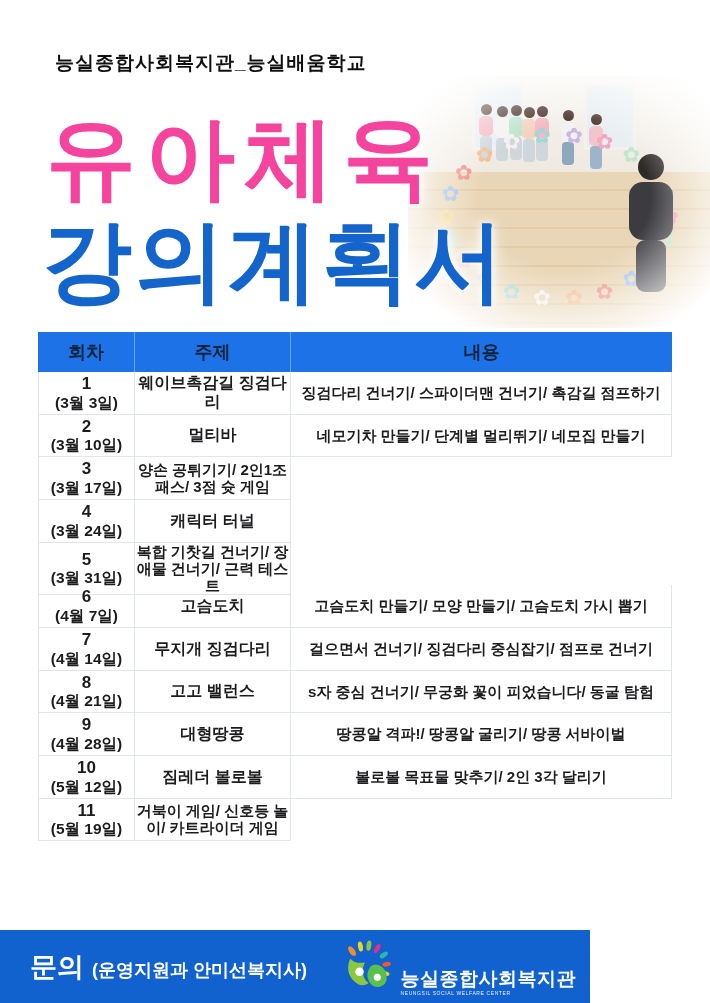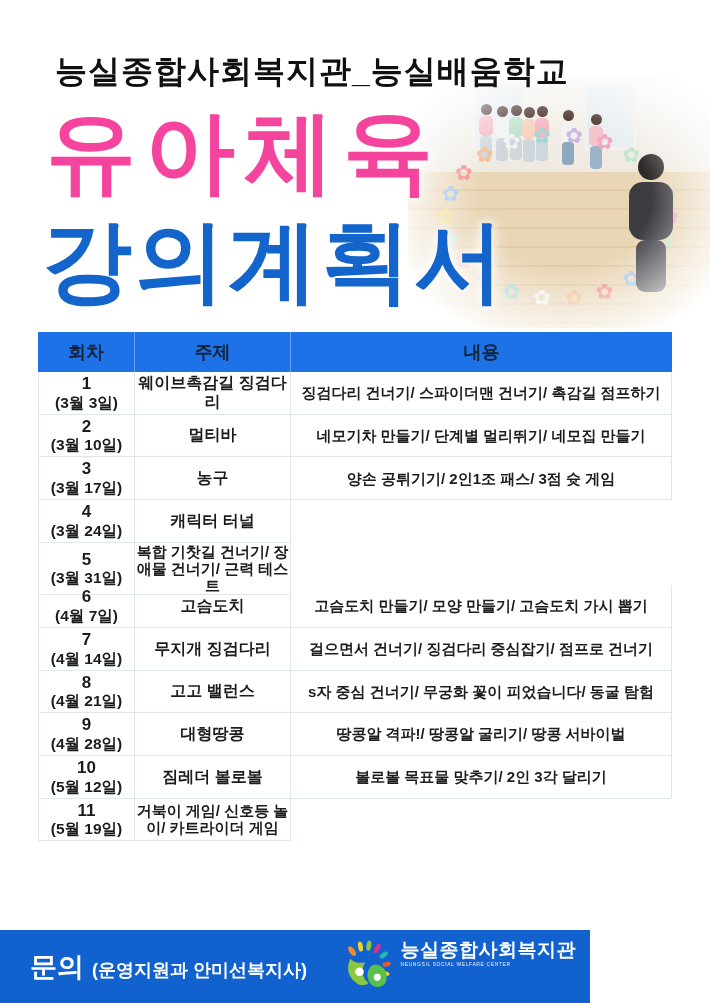--- a/index.html
+++ b/index.html
@@ -27,26 +27,26 @@
   .bigkid .legs{width:30px;height:52px;border-radius:9px;background:#434248;margin:0 auto;}
   .stones{position:absolute;left:0;top:0;right:0;bottom:0;}
   .stone{position:absolute;font-size:21px;line-height:1;transform:translate(-50%,-50%);}
   .photo .fade{
     position:absolute;left:-2px;top:-2px;right:-2px;bottom:-2px;
     background:radial-gradient(ellipse at 52% 48%, rgba(255,255,255,0) 38%, rgba(255,255,255,.55) 62%, #ffffff 82%);
   }
 
   
   .subtitle{
-    position:absolute;left:55px;top:50px;font-size:32px;font-weight:bold;color:#101010;
+    position:absolute;left:55px;top:50px;font-size:19px;font-weight:bold;color:#101010;
     letter-spacing:1px;white-space:nowrap;
   }
   .title{position:absolute;font-weight:bold;white-space:nowrap;z-index:3;
     text-shadow:0 0 10px #fff,0 0 18px #fff;}
-  .title.pink{left:46px;top:92px;font-size:90px;letter-spacing:9px;color:#f5449e;}
+  .title.pink{left:46px;top:98px;font-size:90px;letter-spacing:9px;color:#f5449e;}
   .title.blue{left:42px;top:201px;font-size:90px;letter-spacing:3px;color:#1465cb;}
 
   
   .table{position:absolute;left:38px;top:332px;width:634px;z-index:2;border-radius:30px;}
   .thead{display:grid;grid-template-columns:97px 156px 1fr;background:#1c72e6;height:40px;}
   .thead .th{
     display:flex;align-items:center;justify-content:center;
     font-size:18px;font-weight:bold;color:#12233a;border-right:1px solid rgba(255,255,255,.35);
   }
   .thead .th:last-child{border-right:none;}
@@ -64,21 +64,21 @@
 
   
   .footer{
     position:absolute;left:0;top:930px;width:590px;height:73px;background:#1161ce;
     display:flex;align-items:center;color:#ffffff;z-index:2;
   }
   .contact{margin-left:30px;display:flex;align-items:baseline;white-space:nowrap;}
   .contact .lbl{font-size:27px;font-weight:bold;}
   .contact .phone{font-size:31px;font-weight:bold;margin-left:10px;letter-spacing:1px;}
   .contact .staff{font-size:18px;font-weight:bold;margin-left:8px;}
-  .logo{position:absolute;right:14px;top:10px;display:flex;align-items:flex-start;}
+  .logo{position:absolute;right:14px;top:10px;display:flex;align-items:flex-end;}
   .logo svg{width:56px;height:56px;}
   .logo .ltext{margin-left:6px;line-height:1;}
   .logo .lname{font-size:19px;font-weight:bold;letter-spacing:.5px;}
   .logo .lsub{font-size:5px;letter-spacing:.6px;margin-top:3px;opacity:.9;}
 </style>
 </head>
 <body>
 
 <div class="poster">
 
@@ -183,21 +183,20 @@
             <div class="date">(3월 10일)</div>
           </div>
           <div class="td topic">멀티바</div>
           <div class="td content">네모기차 만들기/ 단계별 멀리뛰기/ 네모집 만들기</div>
         </div>
         <div class="trow">
           <div class="td session">
             <div class="num">3</div>
             <div class="date">(3월 17일)</div>
           </div>
-          <div class="td topic">농구</div>
           <div class="td content">양손 공튀기기/ 2인1조 패스/ 3점 슛 게임</div>
         </div>
         <div class="trow">
           <div class="td session">
             <div class="num">4</div>
             <div class="date">(3월 24일)</div>
           </div>
           <div class="td topic">캐릭터 터널</div>
         </div>
         <div class="trow">

